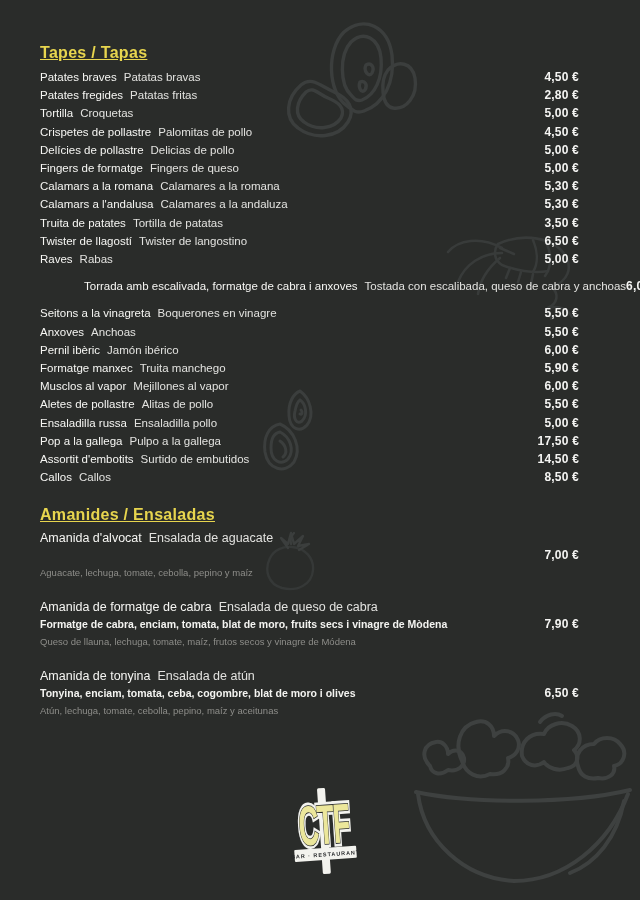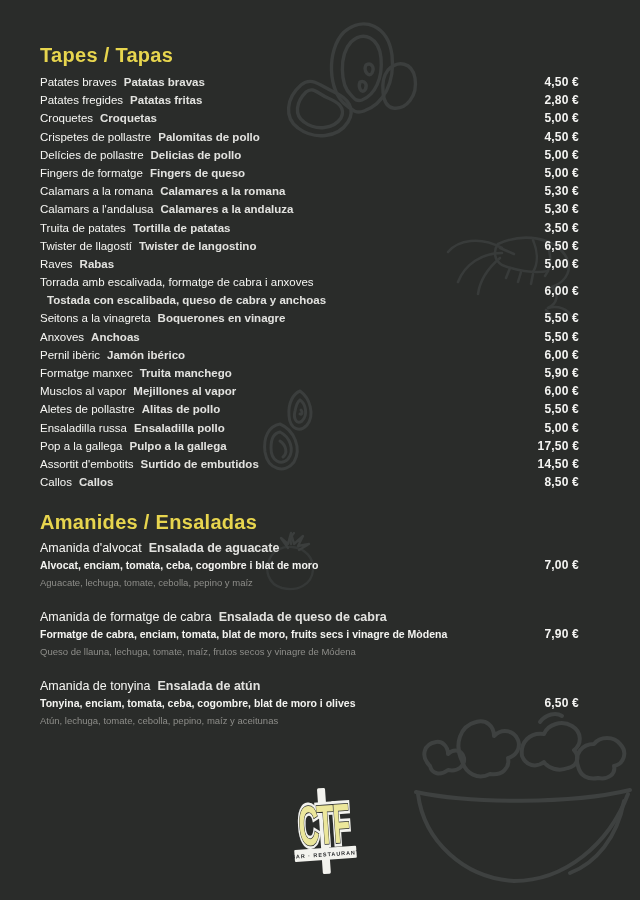--- a/index.html
+++ b/index.html
@@ -7,33 +7,33 @@
     position:relative;
     width:640px;height:900px;
     background:#2a2c2a;
     overflow:hidden;
     font-family:"Liberation Sans","DejaVu Sans",sans-serif;
     -webkit-font-smoothing:antialiased;
   }
   .sketch{position:absolute;pointer-events:none;}
   .content{position:absolute;left:40px;top:44px;width:539px;z-index:2;}
   .section-title{
-    color:#e7d54e;font-size:20px;font-weight:800;
-    margin:0 0 6px 0;letter-spacing:.3px;
+    color:#e7d54e;font-size:16px;font-weight:800;
+    margin:0 0 6px 0;letter-spacing:.3px;text-decoration:underline;
   }
   .row{
     display:flex;align-items:baseline;
     height:18.2px;line-height:18.2px;
     font-size:11.5px;color:#f2f2f0;white-space:nowrap;
   }
   .row.two{height:36.4px;align-items:center;}
-  .row.two .lines{display:flex;flex-direction:column;}
+  .row.two .lines{display:flex;flex-direction:row;margin-left:44px;}
   .row.two .lines div{height:18.2px;line-height:18.2px;}
   .nm{font-weight:400;color:#f6f6f3;}
-  .tr{font-weight:700;color:#e2e2df;margin-left:7px;}
+  .tr{font-weight:400;color:#e2e2df;margin-left:7px;}
   .price{margin-left:auto;font-weight:700;font-size:12px;color:#f5f5f3;letter-spacing:.2px;}
   .section-2{margin-top:20px;}
   .salad{margin-bottom:19px;}
   .salad .line1{font-size:12.5px;line-height:17px;white-space:nowrap;}
   .salad .line1 .nm{font-size:12.5px;}
   .salad .line1 .tr{font-size:12.5px;}
   .salad .line2{display:flex;align-items:baseline;font-size:10.5px;line-height:17px;white-space:nowrap;}
   .salad .ing{font-weight:800;color:#f4f4f1;}
   .salad .line3{font-size:9.5px;line-height:15px;margin-top:1px;color:#8d8d89;font-weight:400;white-space:nowrap;}
   .logo{position:absolute;left:291px;top:784px;z-index:3;}
@@ -103,21 +103,21 @@
           <span class="nm">Patates braves</span>
           <span class="tr">Patatas bravas</span>
           <span class="price">4,50 €</span>
         </div>
         <div class="row">
           <span class="nm">Patates fregides</span>
           <span class="tr">Patatas fritas</span>
           <span class="price">2,80 €</span>
         </div>
         <div class="row">
-          <span class="nm">Croquetes</span>
+          <span class="nm">Tortilla</span>
           <span class="tr">Croquetas</span>
           <span class="price">5,00 €</span>
         </div>
         <div class="row">
           <span class="nm">Crispetes de pollastre</span>
           <span class="tr">Palomitas de pollo</span>
           <span class="price">4,50 €</span>
         </div>
         <div class="row">
           <span class="nm">Delícies de pollastre</span>
@@ -211,21 +211,20 @@
           <span class="tr">Callos</span>
           <span class="price">8,50 €</span>
         </div>
       </div>
 
     <h2 class="section-title section-2">Amanides / Ensaladas</h2>
     <div>
         <div class="salad">
           <div class="line1"><span class="nm">Amanida d'alvocat</span><span class="tr">Ensalada de aguacate</span></div>
           <div class="line2">
-            <span class="ing">Alvocat, enciam, tomata, ceba, cogombre i blat de moro</span>
             <span class="price">7,00 €</span>
           </div>
           <div class="line3">Aguacate, lechuga, tomate, cebolla, pepino y maíz</div>
         </div>
         <div class="salad">
           <div class="line1"><span class="nm">Amanida de formatge de cabra</span><span class="tr">Ensalada de queso de cabra</span></div>
           <div class="line2">
             <span class="ing">Formatge de cabra, enciam, tomata, blat de moro, fruits secs i vinagre de Mòdena</span>
             <span class="price">7,90 €</span>
           </div>

